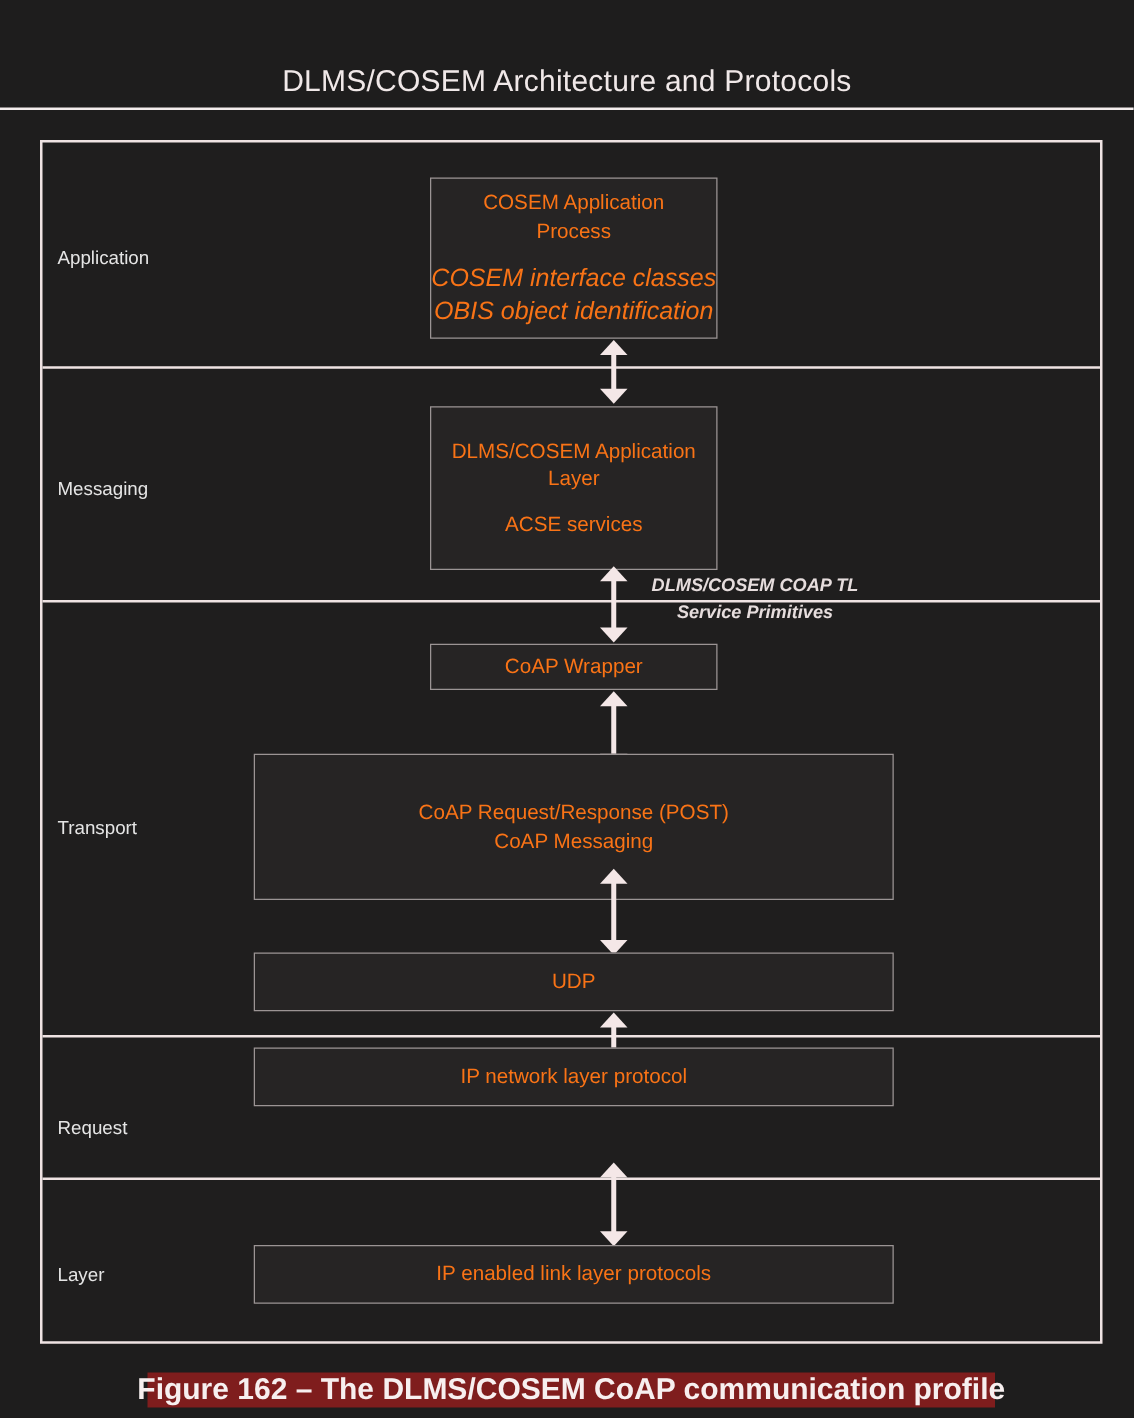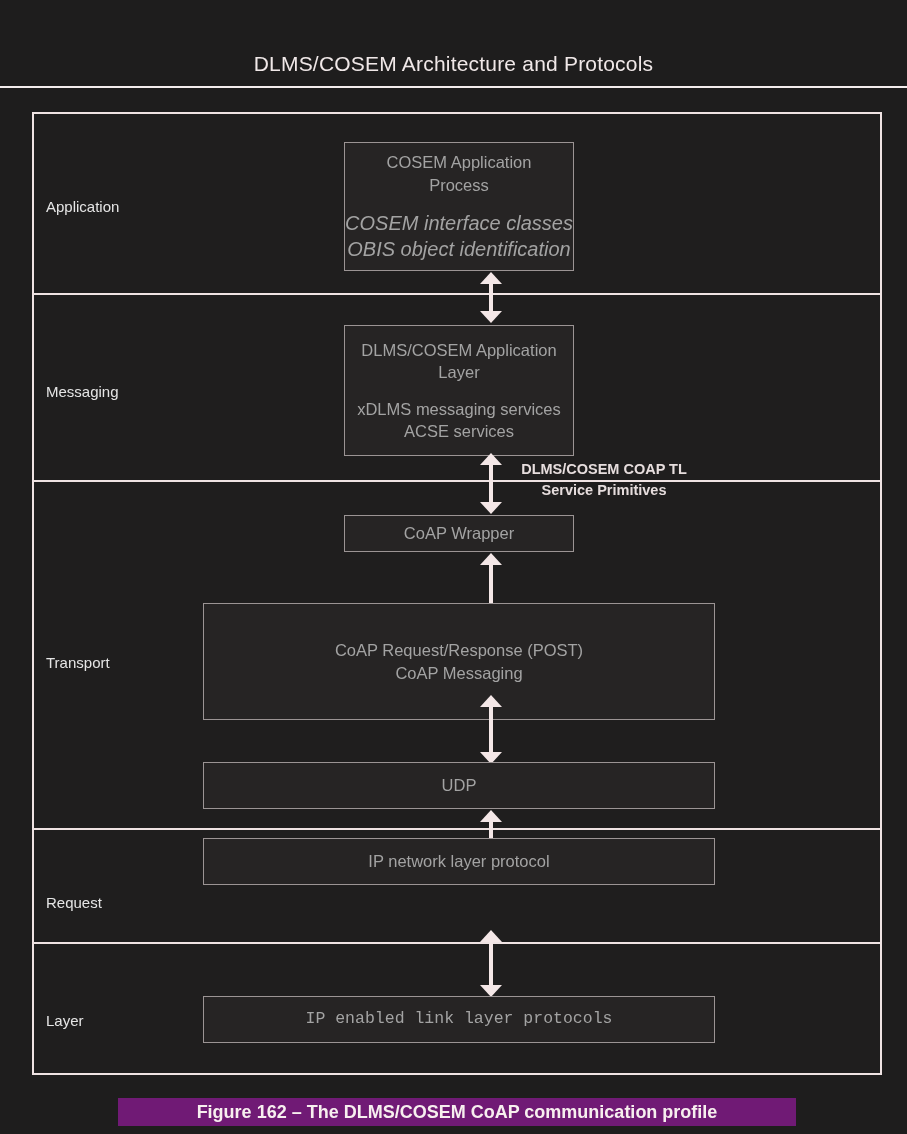--- a/index.html
+++ b/index.html
@@ -17,21 +17,21 @@
     color: #efe6e6;
   }
 
   
   #page-title {
     position: absolute;
     left: 0;
     top: 52px;
     width: 907px;
     text-align: center;
-    font-size: 21px;
+    font-size: 24px;
     letter-spacing: 0.2px;
     color: #f0e8e8;
     white-space: nowrap;
   }
   #title-rule {
     position: absolute;
     left: 0;
     top: 86px;
     width: 907px;
     height: 2px;
@@ -72,21 +72,21 @@
   .pbox {
     position: absolute;
     box-sizing: border-box;
     border: 1px solid #9b9494;
     background: #262424;
     display: flex;
     flex-direction: column;
     align-items: center;
     justify-content: center;
     text-align: center;
-    color: #a3a3a3;
+    color: #f97316;
     font-size: 16.5px;
     line-height: 1.35;
   }
   .pbox .line { display: block; white-space: nowrap; }
   .pbox .sub {
     font-style: italic;
     font-size: 20px;
     line-height: 1.3;
   }
   .pbox .gap { height: 14px; }
@@ -118,37 +118,38 @@
   }
   .arrow .head.down {
     bottom: 0;
     border-top: 12px solid #f4e7e7;
   }
 
   
   #tl-annotation {
     position: absolute;
     text-align: center;
+    font-style: italic;
     font-weight: bold;
     font-size: 14.5px;
     line-height: 1.45;
     color: #e6dddd;
     white-space: nowrap;
   }
 
   
   #figure-caption {
     position: absolute;
     left: 118px;
     top: 1098px;
     width: 678px;
     height: 28px;
-    background: #701a75;
+    background: #7f1d1d;
     color: #f7efef;
-    font-size: 18px;
+    font-size: 24px;
     font-weight: bold;
     display: flex;
     align-items: center;
     justify-content: center;
     white-space: nowrap;
   }
 </style>
 </head>
 <body>
 
@@ -179,21 +180,20 @@
   <div class="arrow" style="left:446px; top:158px; height:51px;">
     <div class="head up"></div>
     <div class="shaft"></div>
     <div class="head down"></div>
   </div>
 
   <div class="pbox" style="left:310px; top:211px; width:230px; height:131px;">
     <span class="line">DLMS/COSEM Application</span>
     <span class="line">Layer</span>
     <span class="gap"></span>
-    <span class="line">xDLMS messaging services</span>
     <span class="line">ACSE services</span>
   </div>
 
   <div class="arrow" style="left:446px; top:339px; height:61px;">
     <div class="head up"></div>
     <div class="shaft"></div>
     <div class="head down"></div>
   </div>
 
   <div id="tl-annotation" style="left:440px; top:345px; width:260px;">
@@ -235,19 +235,19 @@
   <div class="pbox" style="left:169px; top:724px; width:512px; height:47px;">
     <span class="line">IP network layer protocol</span>
   </div>
 
   <div class="arrow" style="left:446px; top:816px; height:67px;">
     <div class="head up"></div>
     <div class="shaft"></div>
     <div class="head down"></div>
   </div>
 
-  <div class="pbox" style="left:169px; top:882px; width:512px; height:47px;font-family:Liberation Mono, monospace;">
+  <div class="pbox" style="left:169px; top:882px; width:512px; height:47px;">
     <span class="line">IP enabled link layer protocols</span>
   </div>
 
 </div>
 
 <div id="figure-caption">Figure 162 – The DLMS/COSEM CoAP communication profile</div>
 
 </body></html>

